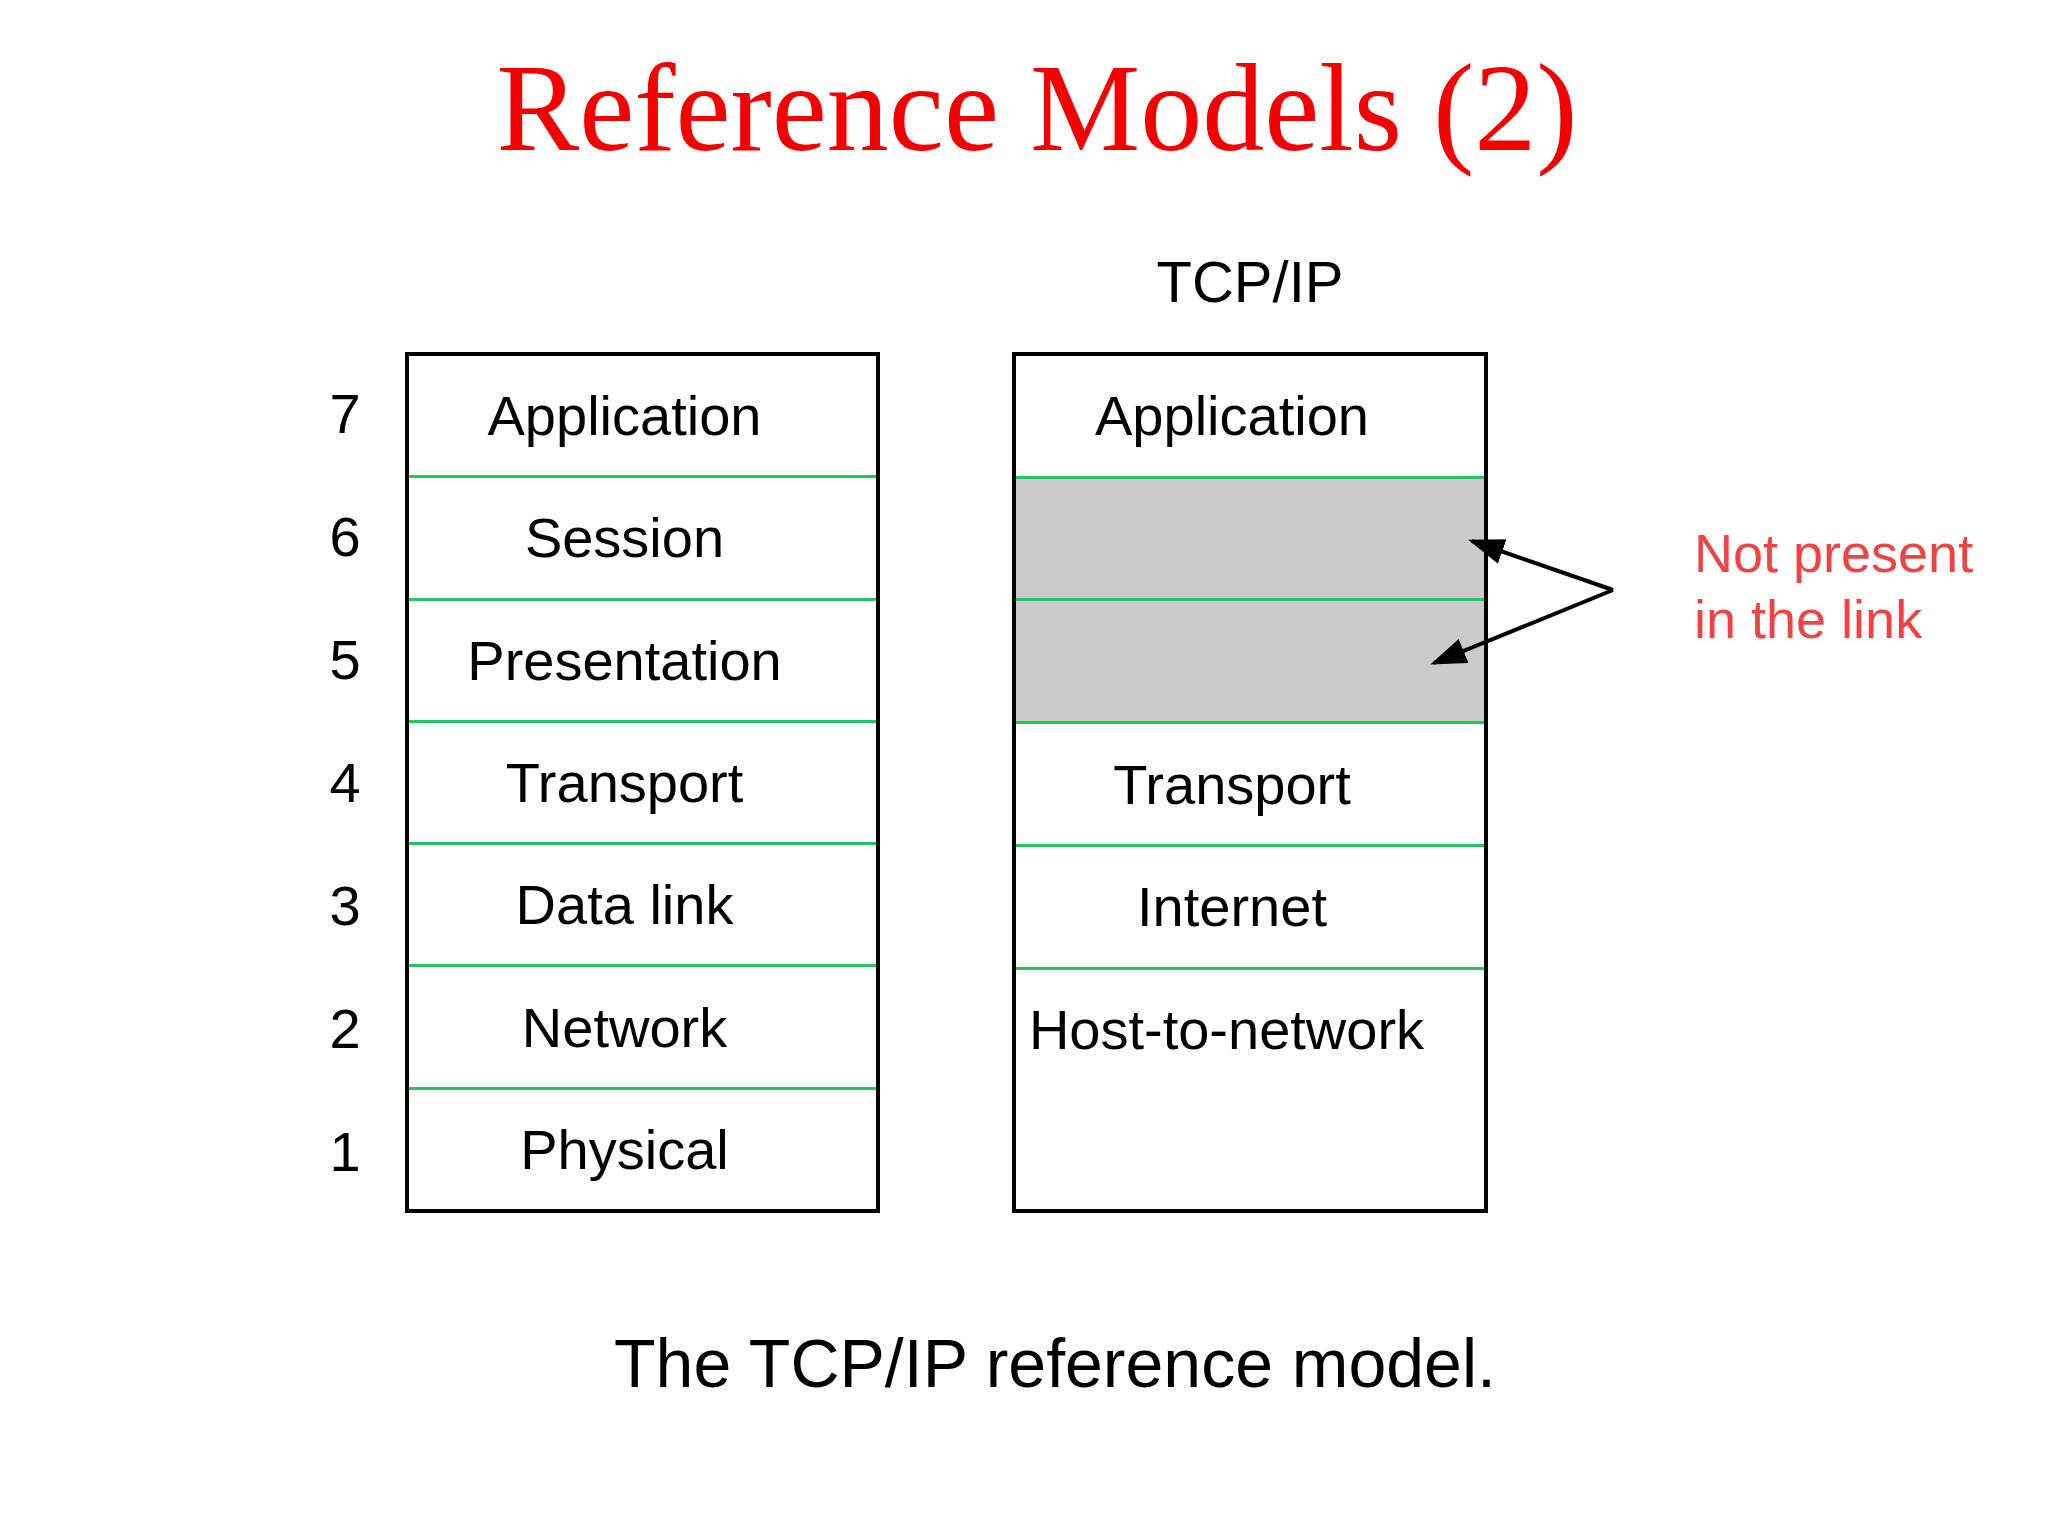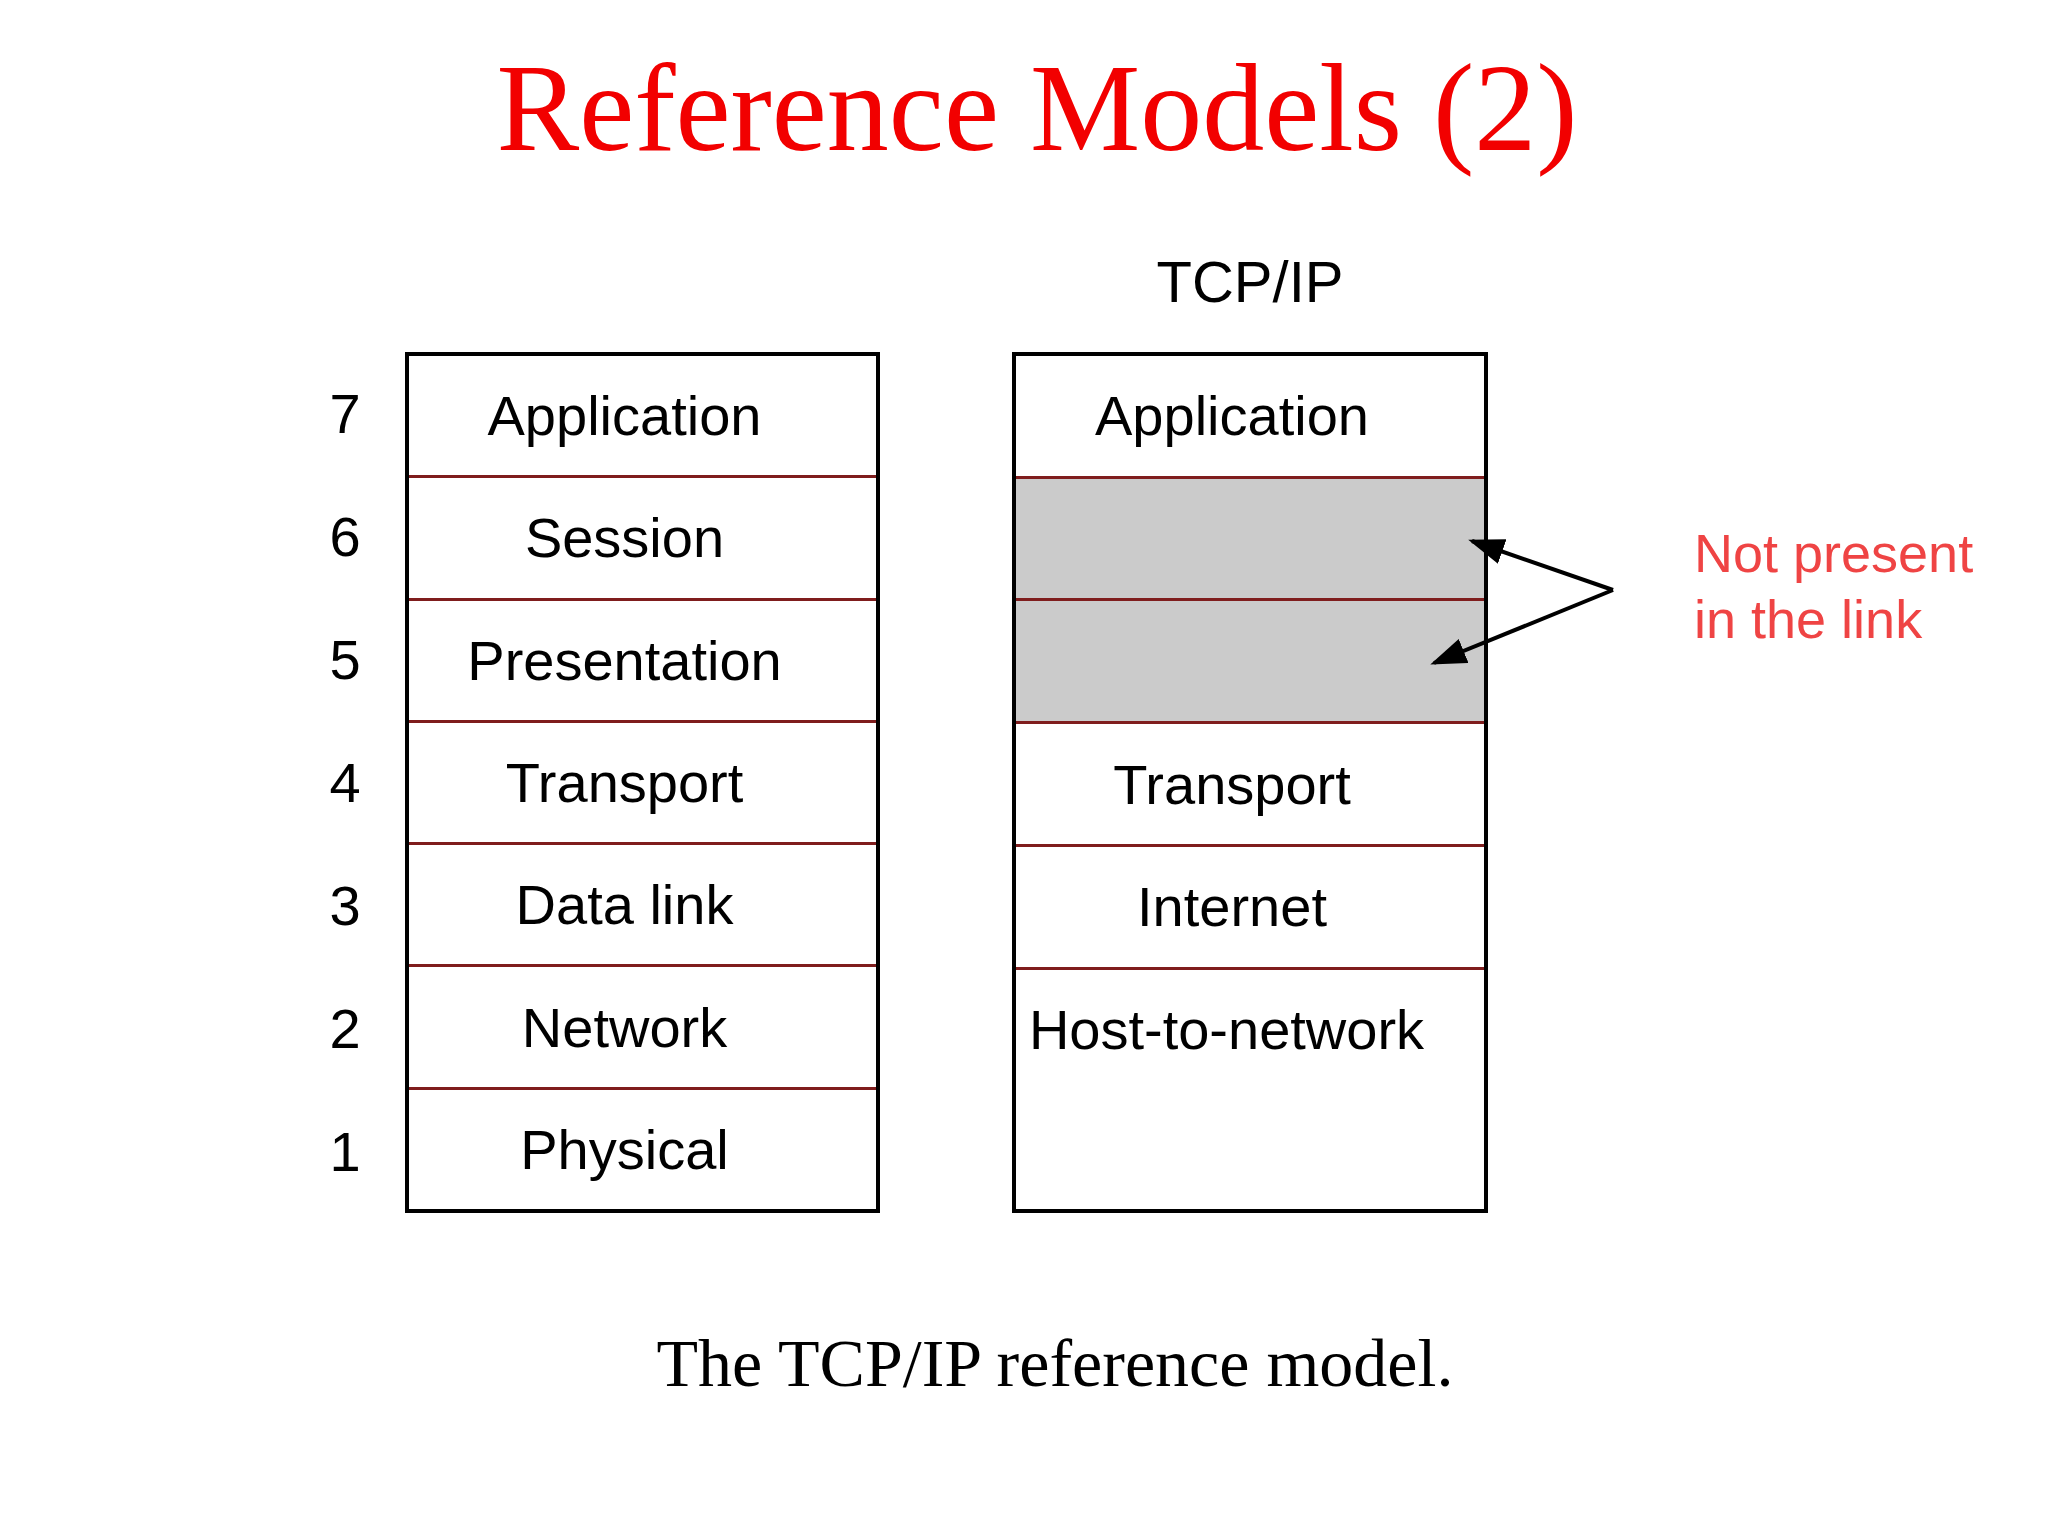--- a/index.html
+++ b/index.html
@@ -75,21 +75,21 @@
   }
   .stack.osi   { left: 405px;  width: 467px; }
   .stack.tcpip { left: 1012px; width: 468px; }
 
   .layer-row {
     flex: 1 1 0;
     display: flex;
     align-items: center;
     justify-content: center;
     padding-right: 36px;
-    border-bottom: 3px solid #7f1d1d;
+    border-bottom: 3px solid #22c55e;
     box-sizing: border-box;
     font-size: 56px;
     color: #000000;
     white-space: nowrap;
   }
   .layer-row.last { border-bottom: none; }
   .layer-row.absent { background: #cbcbcb; }
   .layer-row.tall {
     flex: 2 2 0;
     display: block;
@@ -125,21 +125,21 @@
     white-space: nowrap;
   }
 
   
   .caption {
     position: absolute;
     left: 550px;
     top: 1324px;
     width: 1010px;
     text-align: center;
-    font-family: Liberation Serif, serif;
+    font-family: Liberation Sans, sans-serif;
     font-size: 68px;
     color: #000000;
     white-space: nowrap;
   }
 </style>
 </head>
 <body>
 
 <div class="slide">
 

